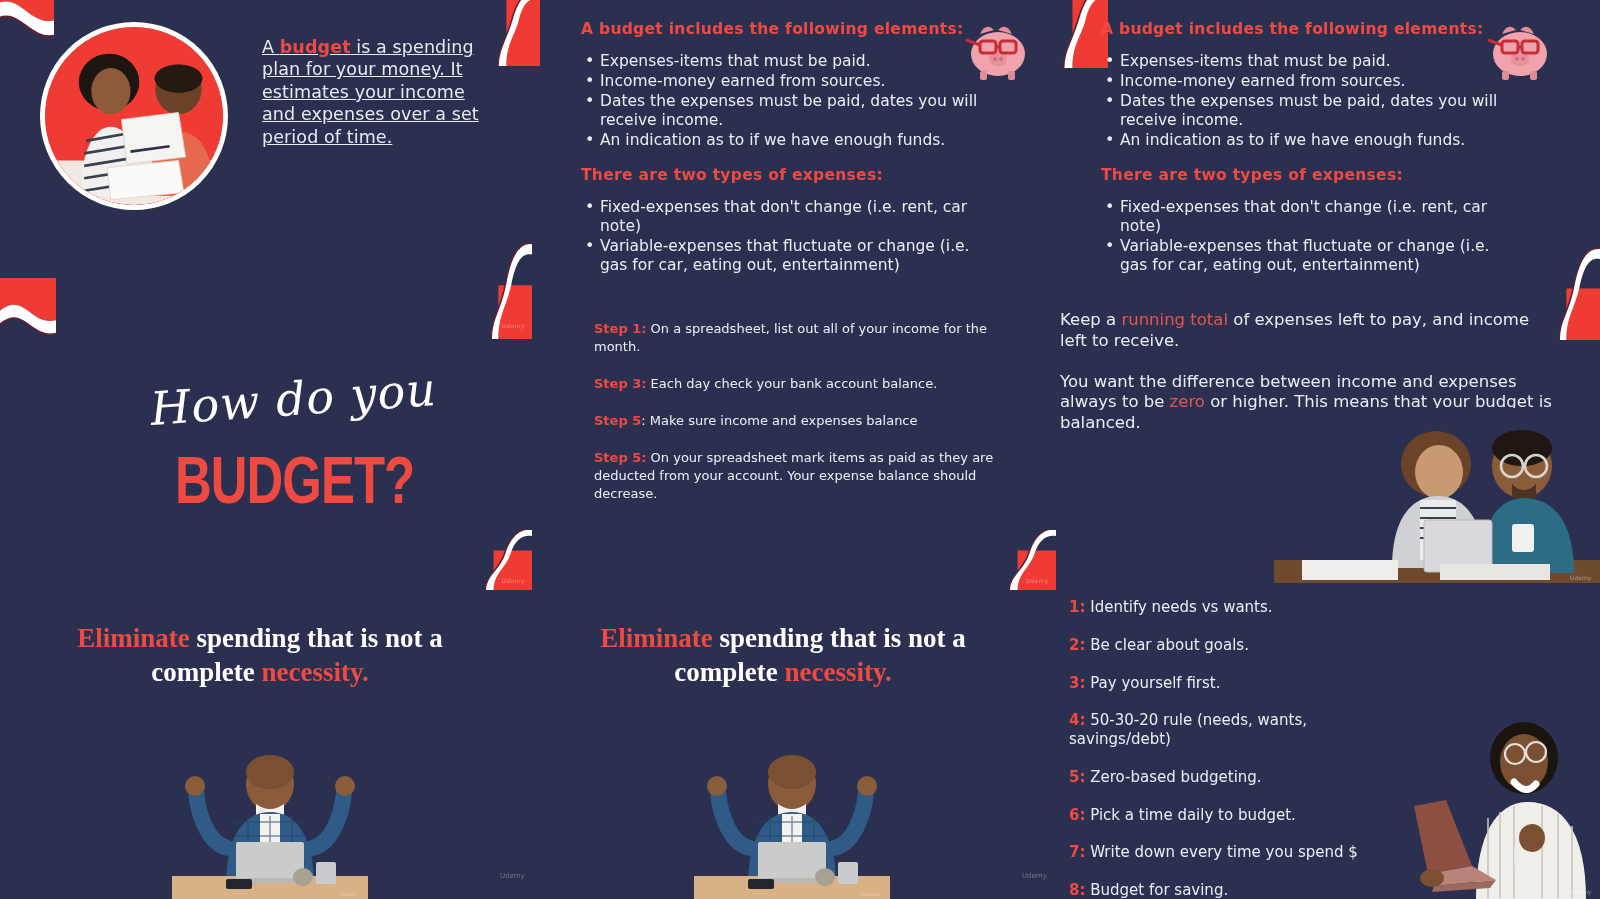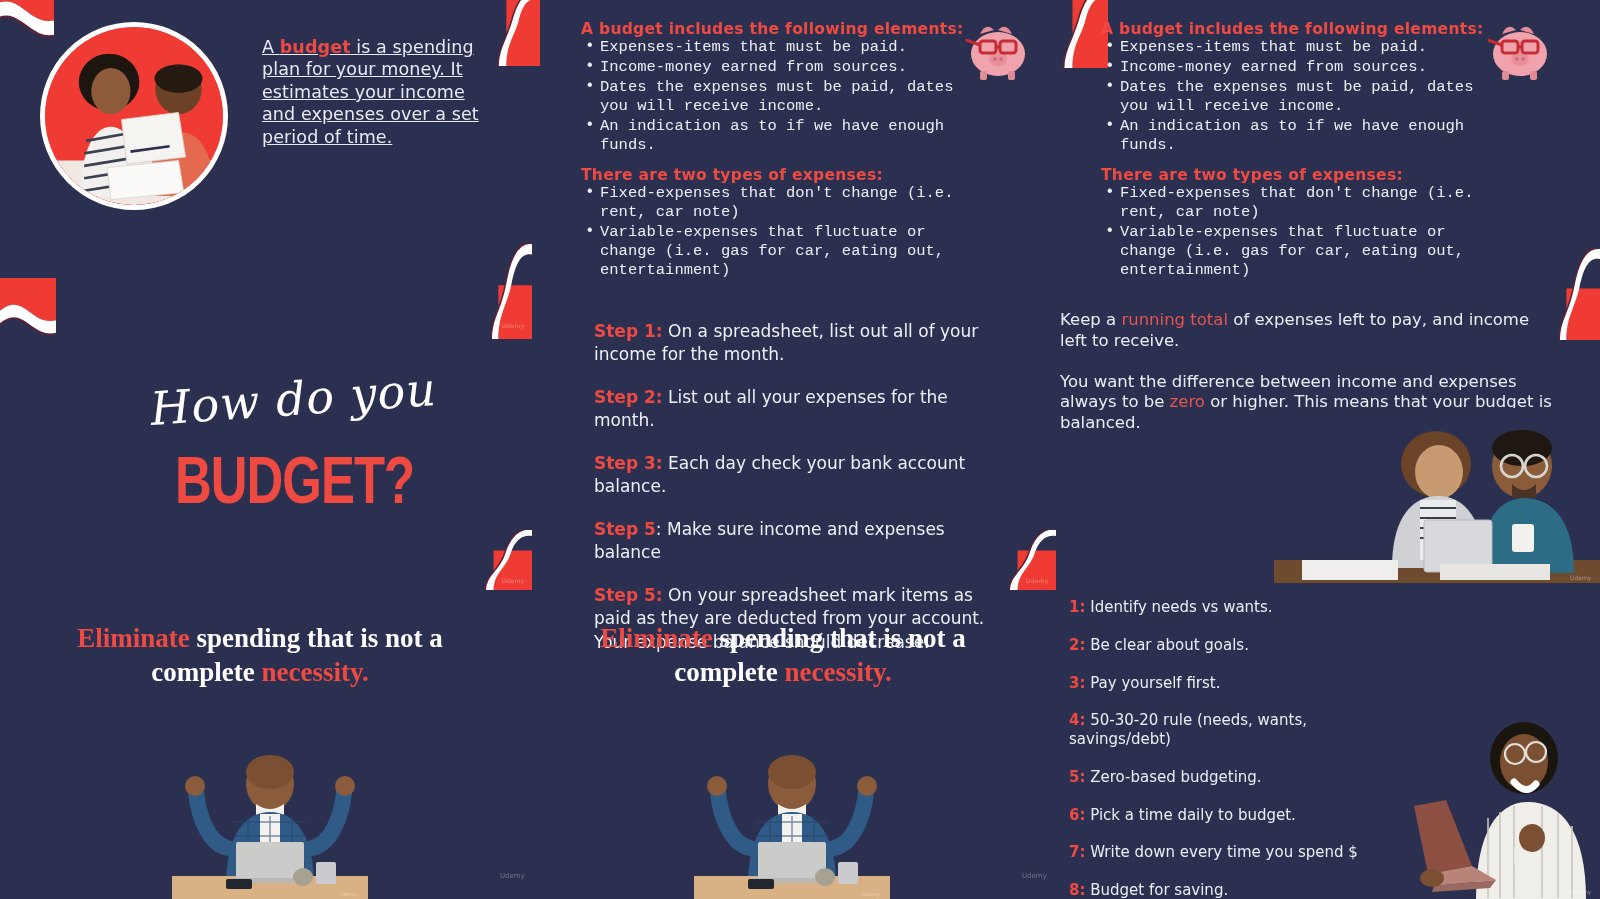--- a/index.html
+++ b/index.html
@@ -46,31 +46,31 @@
     text-decoration: underline;
   }
   .intro p + p { margin-top: 22px; }
   .accent { color: #ef4a42; font-weight: bold; }
   .accent-soft { color: #e4564f; }
 
   .sec-head {
     color: #ef4a42; font-weight: bold; font-size: 15.5px;
     letter-spacing: .3px;
   }
-  ul.bullets { list-style: none; margin-top: 0; font-family: Liberation Mono, monospace; }
+  ul.bullets { list-style: none; margin-top: 14px; }
   ul.bullets li {
     position: relative; color: #eceef5; font-size: 15.5px;
     line-height: 1.23; padding-left: 19px; margin-bottom: 1px;
   }
   ul.bullets li::before {
     content: "\2022"; position: absolute; left: 4px; top: -1px;
     color: #eceef5; font-size: 16px;
   }
 
-  .steps { font-size: 17px; line-height: 1.38; color: #eef0f6; }
+  .steps { font-size: 13px; line-height: 1.38; color: #eef0f6; }
   .steps .step { margin-bottom: 19px; }
   .steps .lbl { color: #ef4a42; font-weight: bold; }
 
   .para { color: #eceef5; font-size: 16.5px; line-height: 1.26; }
   .para + .para { margin-top: 20px; }
 
   .tips { font-size: 15px; line-height: 1.25; color: #eceef5; }
   .tips .tip { margin-bottom: 19px; margin-left: 9px; }
   .tips .num { color: #ef4a42; font-weight: bold; }
 
@@ -260,23 +260,20 @@
       <li>Fixed-expenses that don't change (i.e. rent, car note)</li>
       <li>Variable-expenses that fluctuate or change (i.e. gas for car, eating out, entertainment)</li>
     </ul>
   </div>
 
   <div class="abs steps" style="left:594px;top:320px;width:408px;">
     <div class="step">
       <span class="lbl">Step 1:</span><span> On a spreadsheet, list out all of your income for the month.</span>
     </div>
     <div class="step">
-      <span class="lbl">Step 2:</span><span> List out all your expenses for the month.</span>
-    </div>
-    <div class="step">
       <span class="lbl">Step 3:</span><span> Each day check your bank account balance.</span>
     </div>
     <div class="step">
       <span class="lbl">Step 5</span><span>: Make sure income and expenses balance</span>
     </div>
     <div class="step">
       <span class="lbl">Step 5:</span><span> On your spreadsheet mark items as paid as they are deducted from your account. Your expense balance should decrease.</span>
     </div>
   </div>
 

